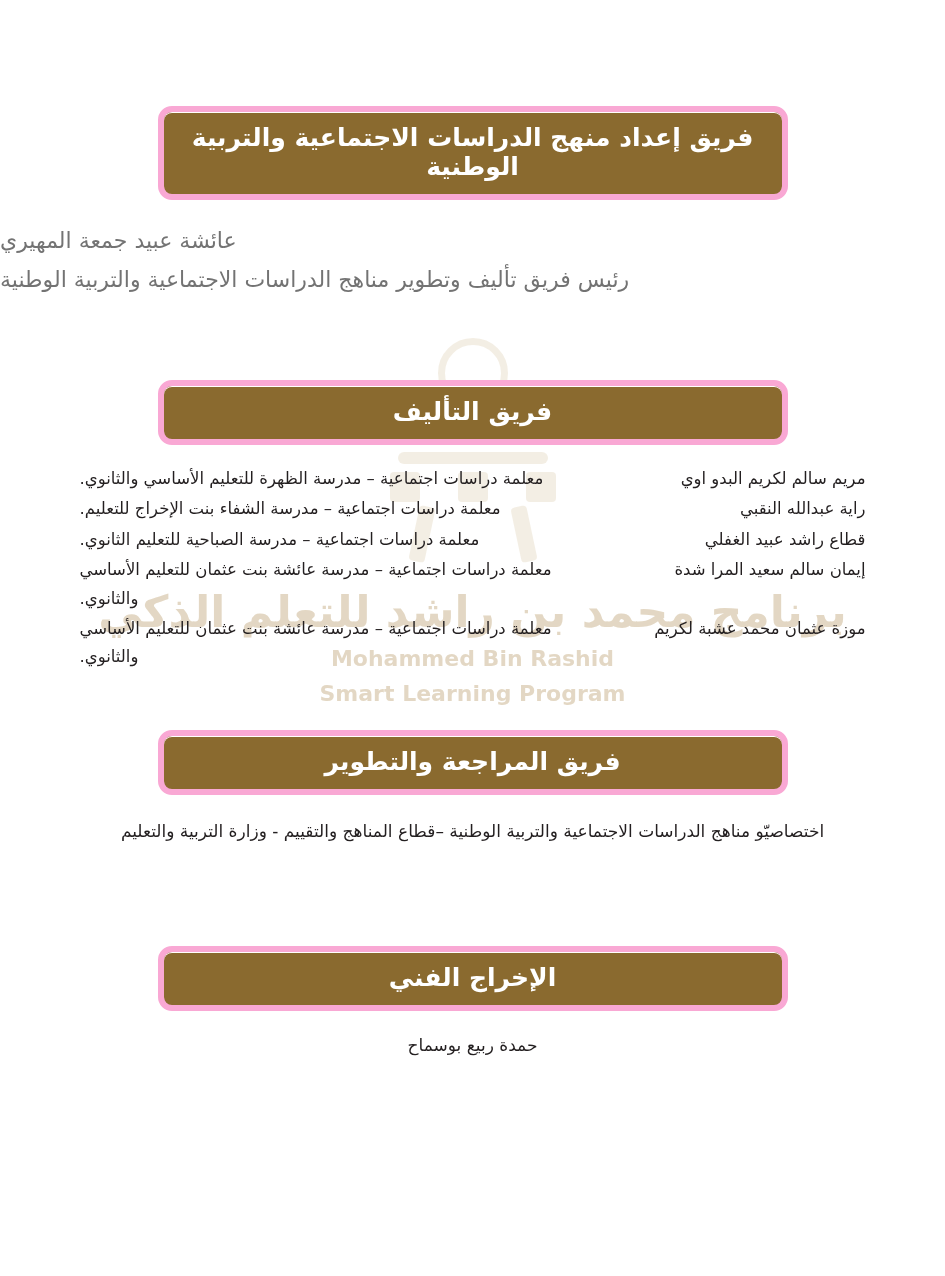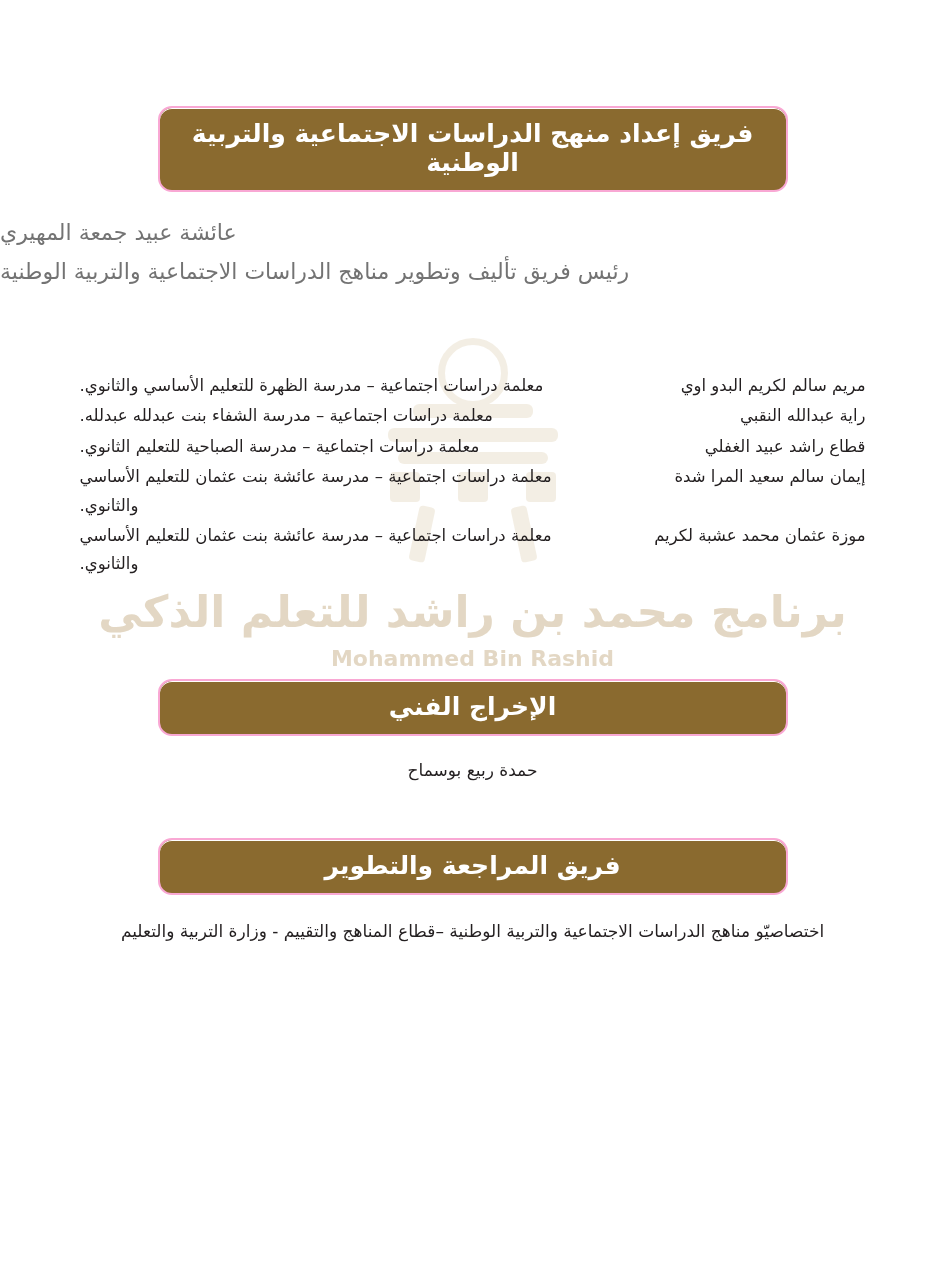--- a/index.html
+++ b/index.html
@@ -104,21 +104,21 @@
   .page {
     position: relative;
     z-index: 2;
     padding: 0;
   }
 
   .band {
     margin: 0 auto;
     width: 630px;
     background: #8a6a2f;
-    border: 2px solid #f9a8d4;
+    border: 6px solid #f9a8d4;
     border-radius: 14px;
     box-shadow: 0 1px 0 #ffffff inset;
     color: #ffffff;
     text-align: center;
     font-size: 25px;
     font-weight: bold;
     padding: 11px 10px 13px;
     box-sizing: border-box;
   }
 
@@ -201,47 +201,48 @@
 
   <div class="band-wrap sec-1">
     <div class="band">فريق إعداد منهج الدراسات الاجتماعية والتربية الوطنية</div>
     <div class="sub-block">
       <div>عائشة عبيد جمعة المهيري</div>
       <div>رئيس فريق تأليف وتطوير مناهج الدراسات الاجتماعية والتربية الوطنية</div>
     </div>
   </div>
 
   <div class="band-wrap sec-2">
+    <div class="band">فريق التأليف</div>
     <div class="authors">
       <div class="author-row">
         <div class="author-name">مريم سالم لكريم البدو اوي</div>
         <div class="author-role">معلمة دراسات اجتماعية – مدرسة الظهرة للتعليم الأساسي والثانوي.</div>
       </div>
       <div class="author-row">
         <div class="author-name">راية عبدالله النقبي</div>
-        <div class="author-role">معلمة دراسات اجتماعية – مدرسة الشفاء بنت عبدلله عبدلله.</div>
+        <div class="author-role">معلمة دراسات اجتماعية – مدرسة الشفاء بنت الإخراج للتعليم.</div>
       </div>
       <div class="author-row">
         <div class="author-name">قطاع راشد عبيد الغفلي</div>
         <div class="author-role">معلمة دراسات اجتماعية – مدرسة الصباحية للتعليم الثانوي.</div>
       </div>
       <div class="author-row">
         <div class="author-name">إيمان سالم سعيد المرا شدة</div>
         <div class="author-role">معلمة دراسات اجتماعية – مدرسة عائشة بنت عثمان للتعليم الأساسي والثانوي.</div>
       </div>
       <div class="author-row">
         <div class="author-name">موزة عثمان محمد عشبة لكريم</div>
         <div class="author-role">معلمة دراسات اجتماعية – مدرسة عائشة بنت عثمان للتعليم الأساسي والثانوي.</div>
       </div>
     </div>
+  </div>
+
+  <div class="band-wrap sec-3">
+    <div class="band">فريق المراجعة والتطوير</div>
+    <div class="review-line">اختصاصيّو مناهج الدراسات الاجتماعية والتربية الوطنية –قطاع المناهج والتقييم  -  وزارة التربية والتعليم</div>
   </div>
 
   <div class="band-wrap sec-4">
     <div class="band">الإخراج الفني</div>
     <div class="design-line">حمدة ربيع بوسماح</div>
   </div>
 
-  <div class="band-wrap sec-3">
-    <div class="band">فريق المراجعة والتطوير</div>
-    <div class="review-line">اختصاصيّو مناهج الدراسات الاجتماعية والتربية الوطنية –قطاع المناهج والتقييم  -  وزارة التربية والتعليم</div>
-  </div>
-
 </div>
 
 </body></html>

